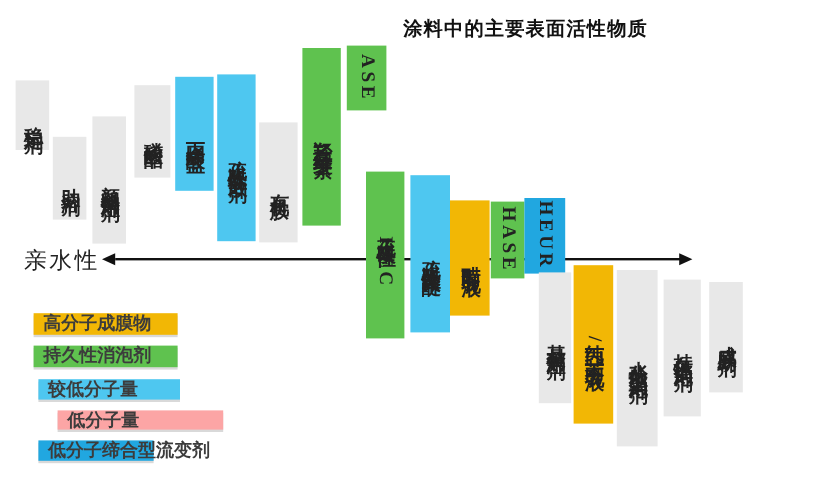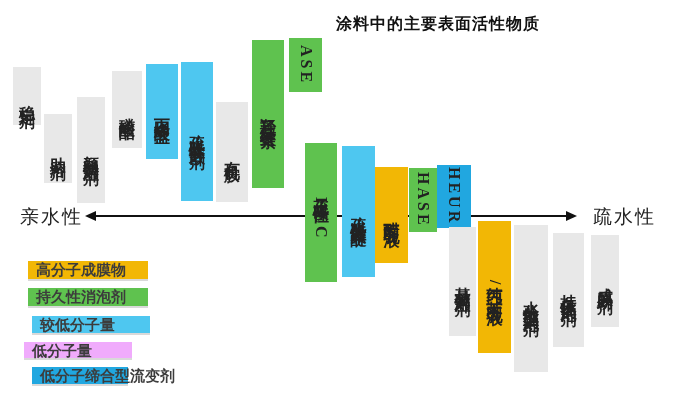--- a/index.html
+++ b/index.html
@@ -57,21 +57,20 @@
 <body>
 
 <div class="canvas">
 
   <h1 class="title">涂料中的主要表面活性物质</h1>
 
   <div class="axis-line"></div>
   <div class="arrowhead left"></div>
   <div class="arrowhead right"></div>
   <span class="axis-label left">亲水性</span>
-  <span class="axis-label right">疏水性</span>
 
   <div class="bar" style="left: 13px; top: 67px; width: 28px; height: 58px; background: rgb(232, 232, 232);">稳定剂</div>
   <div class="bar" style="left: 44px; top: 114px; width: 28px; height: 69px; background: rgb(232, 232, 232);">助溶剂</div>
   <div class="bar" style="left: 77px; top: 97px; width: 28px; height: 106px; background: rgb(232, 232, 232);">颜料润湿剂</div>
   <div class="bar" style="left: 112px; top: 71px; width: 30px; height: 77px; background: rgb(232, 232, 232);">磷酸酯</div>
   <div class="bar" style="left: 146px; top: 64px; width: 32px; height: 95px; background: rgb(78, 199, 240);">丙烯酸盐</div>
   <div class="bar" style="left: 181px; top: 62px; width: 32px; height: 139px; background: rgb(78, 199, 240);">疏水改性分散剂</div>
   <div class="bar" style="left: 216px; top: 102px; width: 32px; height: 100px; background: rgb(232, 232, 232);">有机胺</div>
   <div class="bar" style="left: 252px; top: 40px; width: 32px; height: 148px; background: rgb(95, 194, 79);">羟乙基纤维素</div>
   <div class="bar" style="left: 289px; top: 38px; width: 33px; height: 54px; background: rgb(95, 194, 79);">ASE</div>
@@ -82,16 +81,16 @@
   <div class="bar" style="left: 437px; top: 165px; width: 34px; height: 63px; background: rgb(33, 167, 224);">HEUR</div>
   <div class="bar" style="left: 449px; top: 227px; width: 27px; height: 109px; background: rgb(232, 232, 232);">基材润湿剂</div>
   <div class="bar" style="left: 478px; top: 221px; width: 33px; height: 132px; background: rgb(242, 183, 5);">纯丙/苯丙乳液</div>
   <div class="bar" style="left: 514px; top: 225px; width: 34px; height: 147px; background: rgb(232, 232, 232);">水分散型消泡剂</div>
   <div class="bar" style="left: 553px; top: 233px; width: 31px; height: 114px; background: rgb(232, 232, 232);">持久性消泡剂</div>
   <div class="bar" style="left: 591px; top: 235px; width: 28px; height: 92px; background: rgb(232, 232, 232);">成膜助剂</div>
 
   <div class="legend-item" style="left: 28px; top: 261px; width: 120px; height: 18px; background: rgb(242, 183, 5);">高分子成膜物</div>
   <div class="legend-item" style="left: 28px; top: 288px; width: 120px; height: 18px; background: rgb(95, 194, 79);">持久性消泡剂</div>
   <div class="legend-item" style="left: 32px; top: 316px; width: 118px; height: 17px; background: rgb(78, 199, 240);">较低分子量</div>
-  <div class="legend-item" style="left: 24px; top: 342px; width: 108px; height: 16px; background: #f0abfc;">低分子量</div>
+  <div class="legend-item" style="left: 48px; top: 342px; width: 138px; height: 16px; background: #fca5a5;">低分子量</div>
   <div class="legend-item" style="left: 32px; top: 367px; width: 96px; height: 17px; background: rgb(33, 167, 224);">低分子缔合型流变剂</div>
 
 </div>
 
 </body></html>

